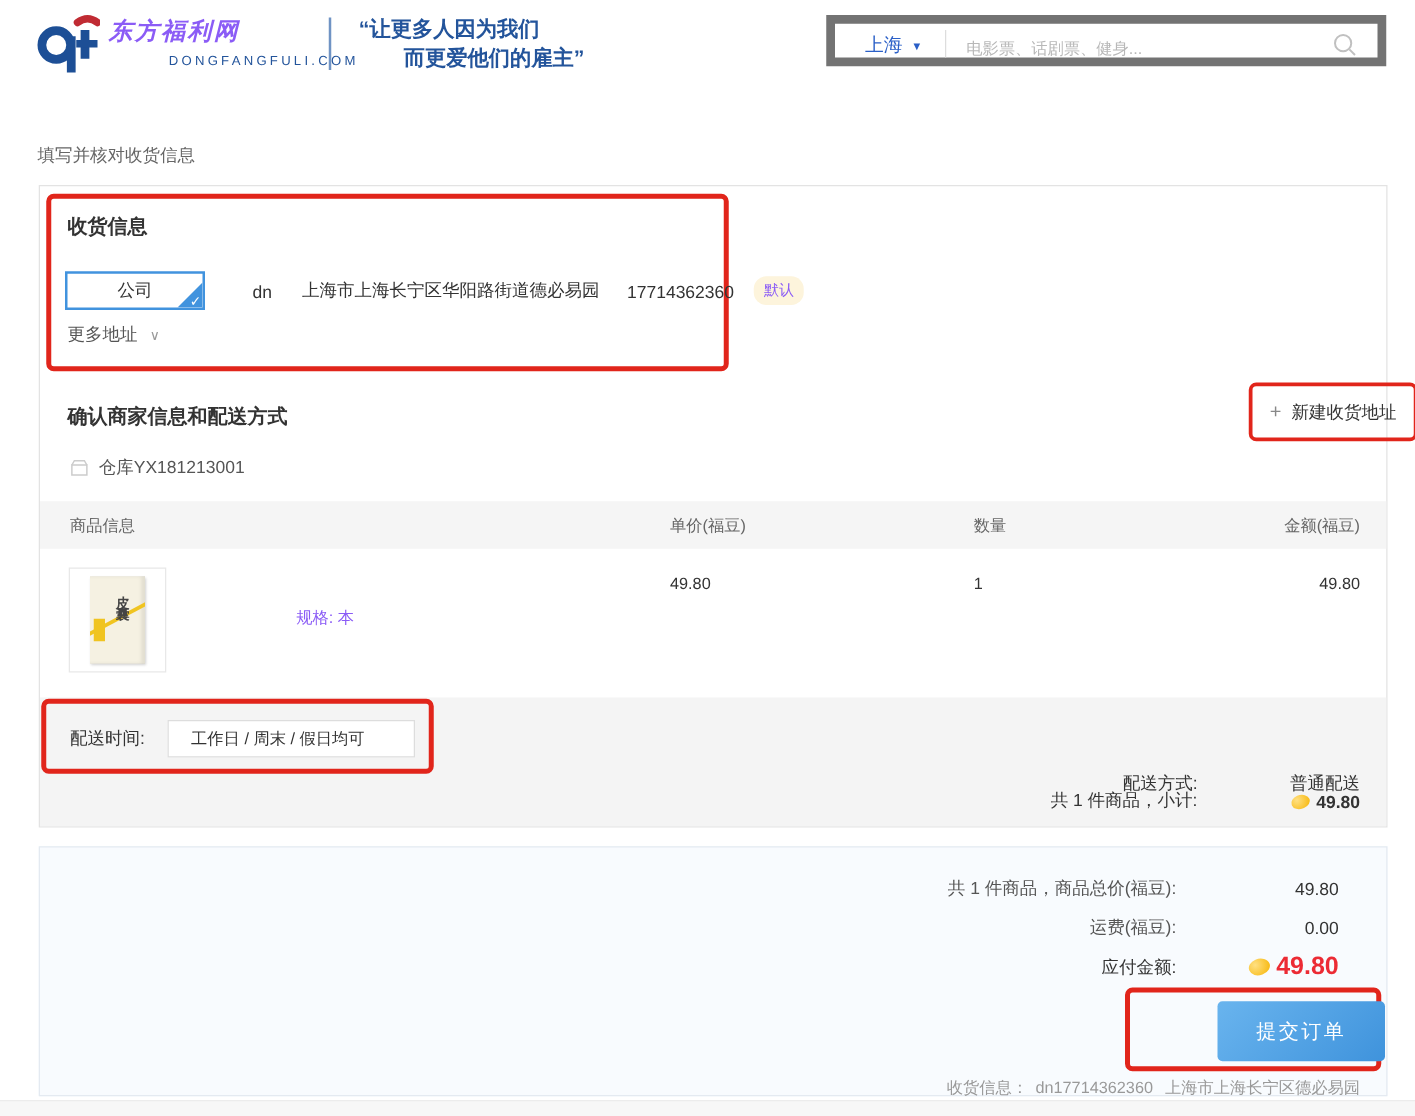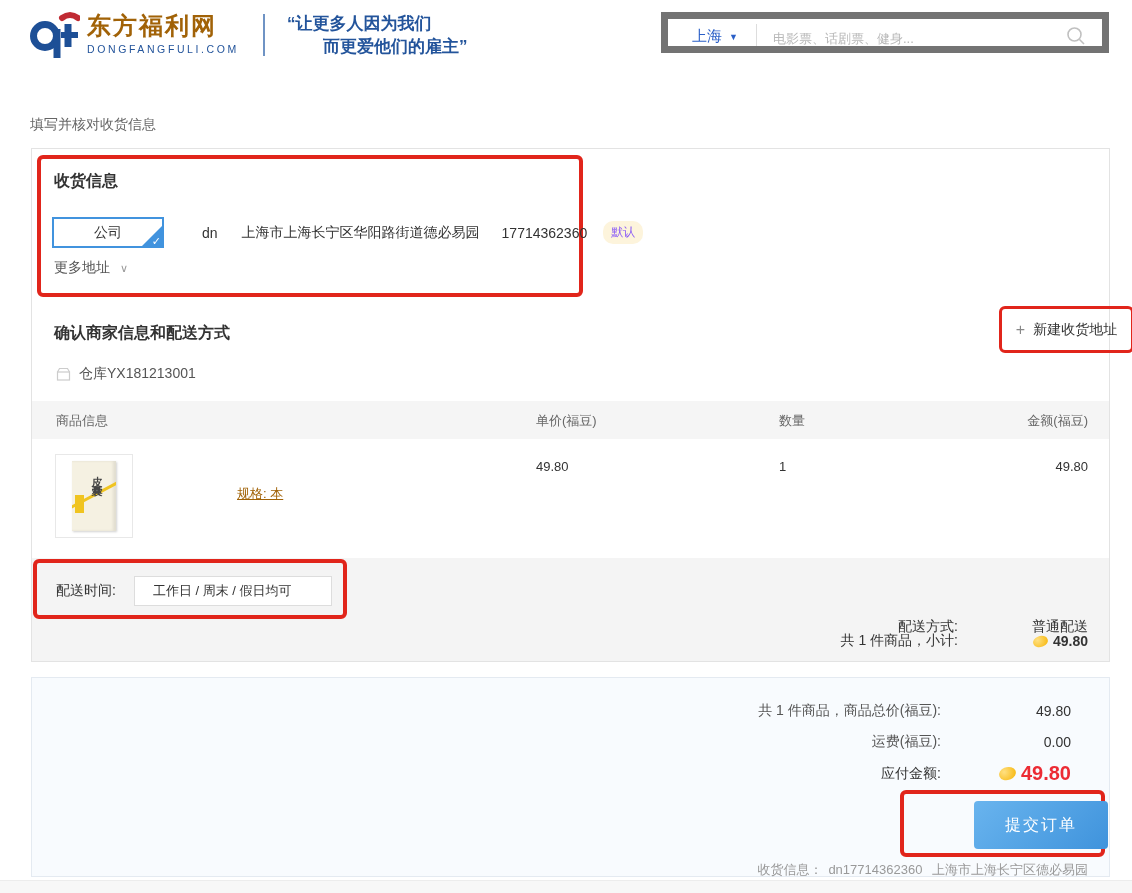--- a/index.html
+++ b/index.html
@@ -4,22 +4,22 @@
 <style>
   * { margin:0; padding:0; box-sizing:border-box; }
   body { background:#fff; font-family:"Liberation Sans","DejaVu Sans",sans-serif; color:#333; }
   #screen { position:relative; width:1132px; height:893px; background:#fff; overflow:hidden; }
 
   
   .header { position:absolute; left:0; top:0; width:1132px; height:90px; background:#fff; }
   .logo-group { position:absolute; left:28px; top:11px; display:flex; align-items:flex-start; }
   .logo-mark { width:52px; height:48px; margin-right:7px; }
   .logo-texts { display:flex; flex-direction:column; }
-  .logo-name { font-size:24px; font-weight:bold; color:#a16207; letter-spacing:2px; line-height:30px; }
-  .logo-domain { font-size:10.5px; color:#23549B; letter-spacing:2.6px; margin-top:2px; }
+  .logo-name { font-size:19px; font-weight:bold; color:#8b5cf6; letter-spacing:2px; line-height:30px;font-style:italic; }
+  .logo-domain { font-size:10.5px; color:#23549B; letter-spacing:2.6px; margin-top:2px;margin-left:48px; }
   .header-divider { position:absolute; left:263px; top:14px; width:2px; height:42px; background:#6f93c4; }
   .slogan { position:absolute; left:287px; top:12px; font-size:17px; font-weight:bold; color:#23549B; line-height:23px; }
   .slogan-line2 { padding-left:36px; }
   .search-box { position:absolute; left:661px; top:12px; width:448px; height:41px; border:7px solid #737373; display:flex; align-items:flex-end; background:#fff; }
   .city-select { display:flex; align-items:center; padding:0 18px 0 24px; cursor:pointer; }
   .city-name { font-size:15px; color:#2A5FC7; margin-right:7px; }
   .city-caret { font-size:9px; color:#2A5FC7; }
   .search-sep { width:1px; height:22px; background:#ddd; }
   .search-input { flex:1; border:none; outline:none; font-size:13px; color:#333; padding:0 12px 0 16px; font-family:inherit; background:transparent; }
   .search-input::placeholder { color:#b8b8b8; }
@@ -52,21 +52,21 @@
   .th { position:absolute; top:11px; }
   .th-info { left:24px; } .th-price { left:504px; } .th-qty { left:747px; } .th-amount { right:21px; }
 
   .product-row { position:absolute; left:0; top:300px; width:1077px; height:100px; }
   .book-thumb { position:absolute; left:23px; top:5px; width:78px; height:84px; border:1px solid #e8e8e8; background:#fff; display:flex; align-items:center; justify-content:center; cursor:pointer; }
   .book-cover { position:relative; width:44px; height:70px; background:#f5f1e2; box-shadow:1px 1px 2px rgba(0,0,0,.18), inset -3px 0 3px rgba(0,0,0,.08); overflow:hidden; }
   .book-cover .vtext { position:absolute; left:17px; top:6px; writing-mode:vertical-rl; font-size:11px; font-weight:bold; color:#444; letter-spacing:9px; }
   .book-cover .ribbon { position:absolute; left:-8px; top:30px; width:70px; border-top:3px solid #f0c420; transform:rotate(-28deg); }
   .book-cover .label-block { position:absolute; left:3px; top:34px; width:9px; height:18px; background:#f0c420; }
   .prod-title { position:absolute; left:205px; top:10px; font-size:14px; color:#333; cursor:pointer; }
-  .prod-spec { position:absolute; left:205px; top:36px; font-size:13px; color:#a16207;text-decoration:underline; }
+  .prod-spec { position:absolute; left:205px; top:36px; font-size:13px; color:#8b5cf6; }
   .prod-price { position:absolute; left:504px; top:10px; font-size:13px; color:#333; }
   .prod-qty { position:absolute; left:747px; top:10px; font-size:13px; color:#333; }
   .prod-amount { position:absolute; right:21px; top:10px; font-size:13px; color:#333; }
 
   .gray-section { position:absolute; left:0; top:409px; width:1077px; height:103px; background:#f4f4f4; }
   .ship-time-row { position:absolute; left:24px; top:18px; display:flex; align-items:center; }
   .ship-time-label { font-size:14px; color:#333; margin-right:18px; }
   .ship-time-box { width:198px; height:30px; background:#fff; border:1px solid #ddd; display:flex; align-items:center; padding-left:18px; font-size:13px; color:#333; cursor:pointer; }
   .right-row { position:absolute; right:21px; display:flex; align-items:center; justify-content:flex-end; }
   .rr-label { font-size:14px; color:#333; text-align:right; }

